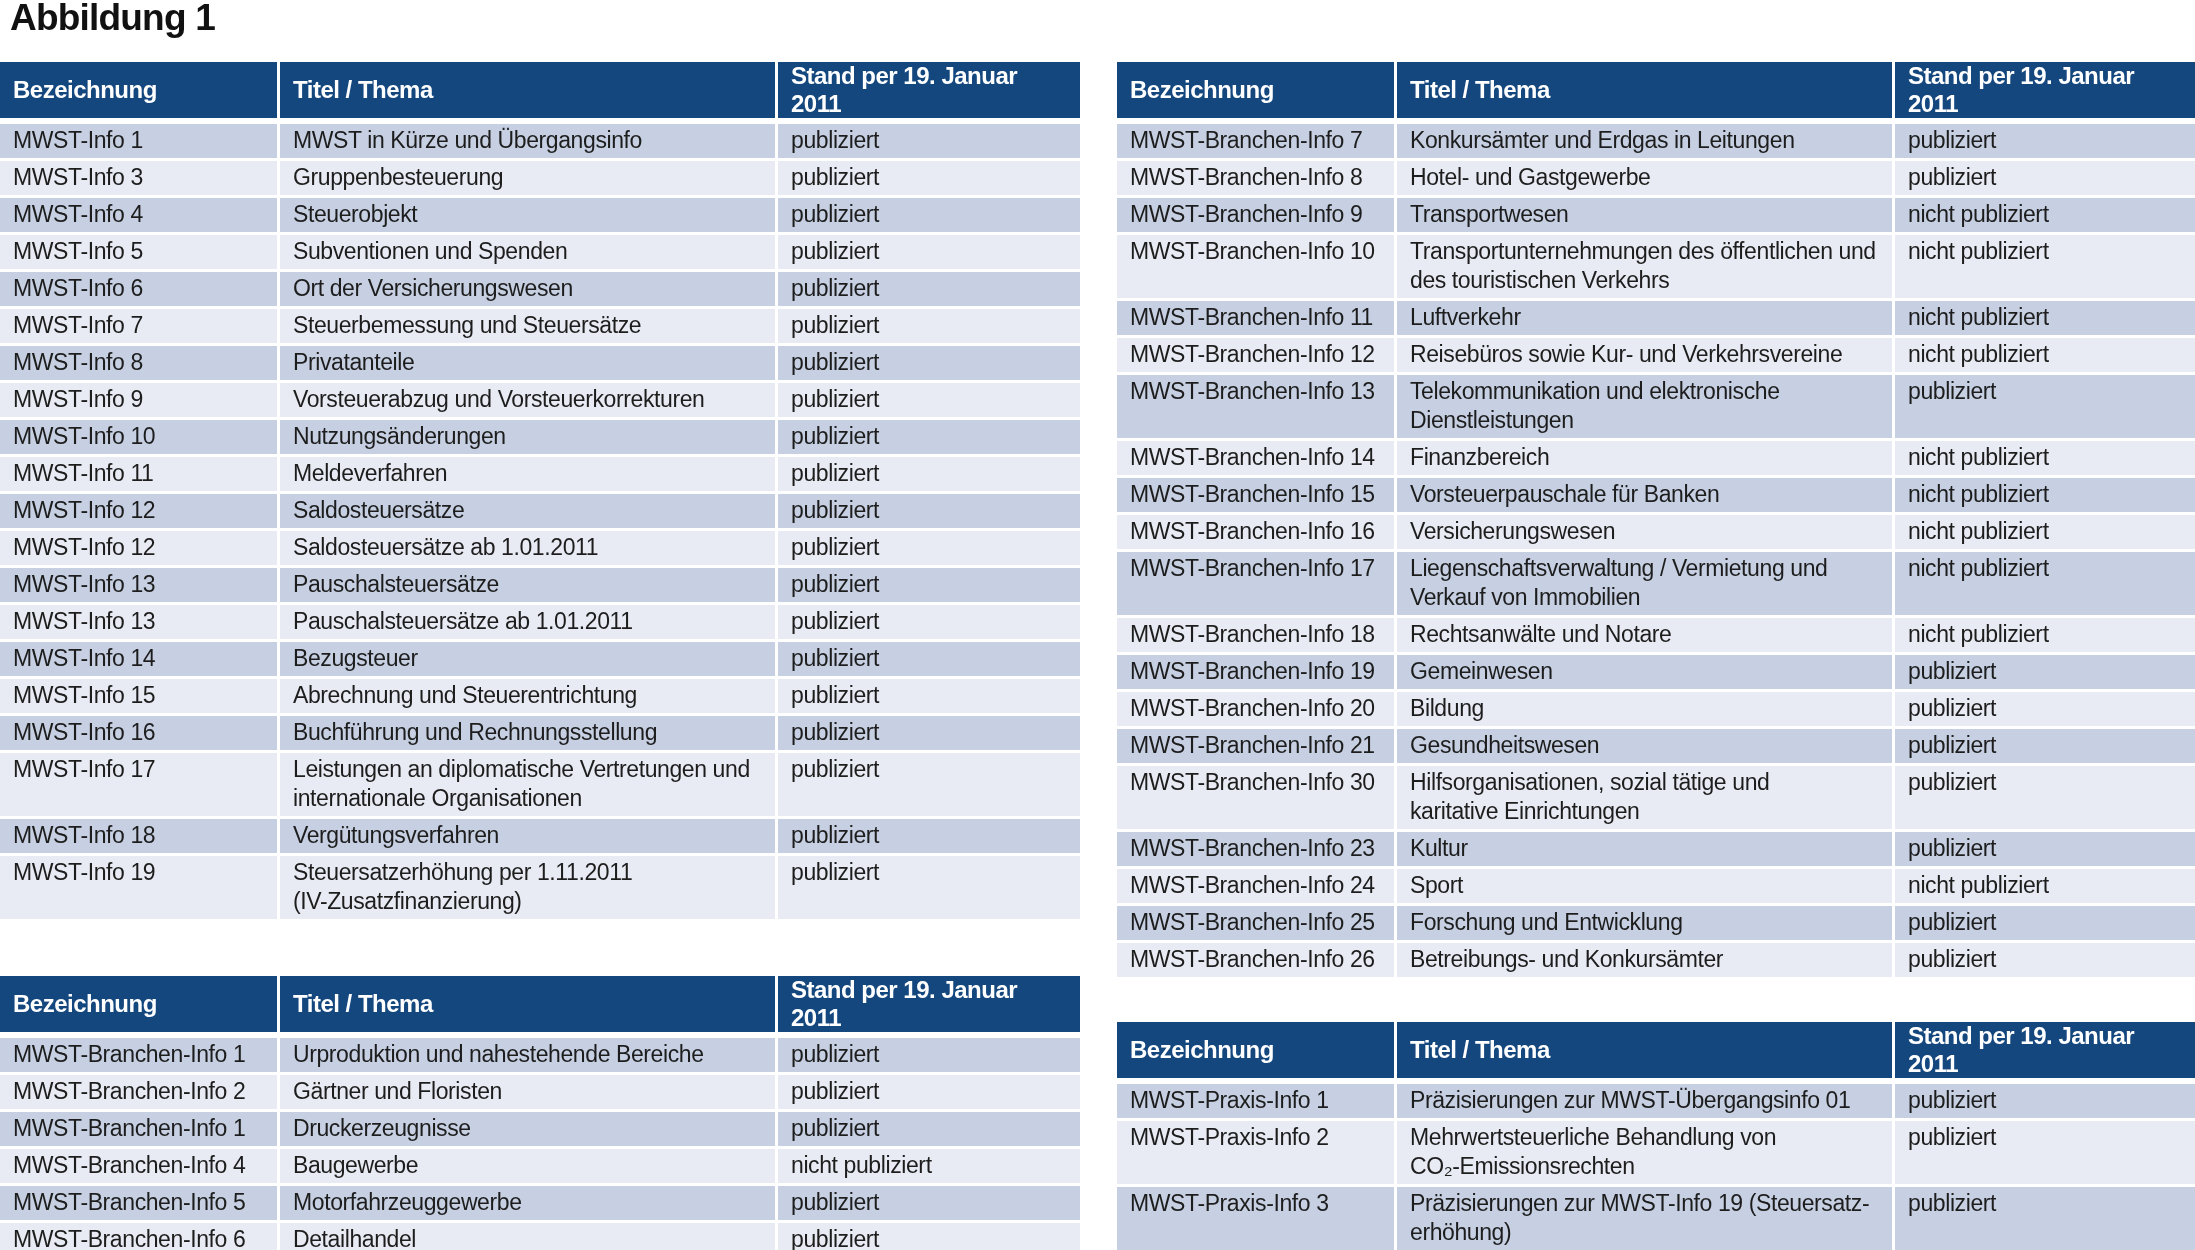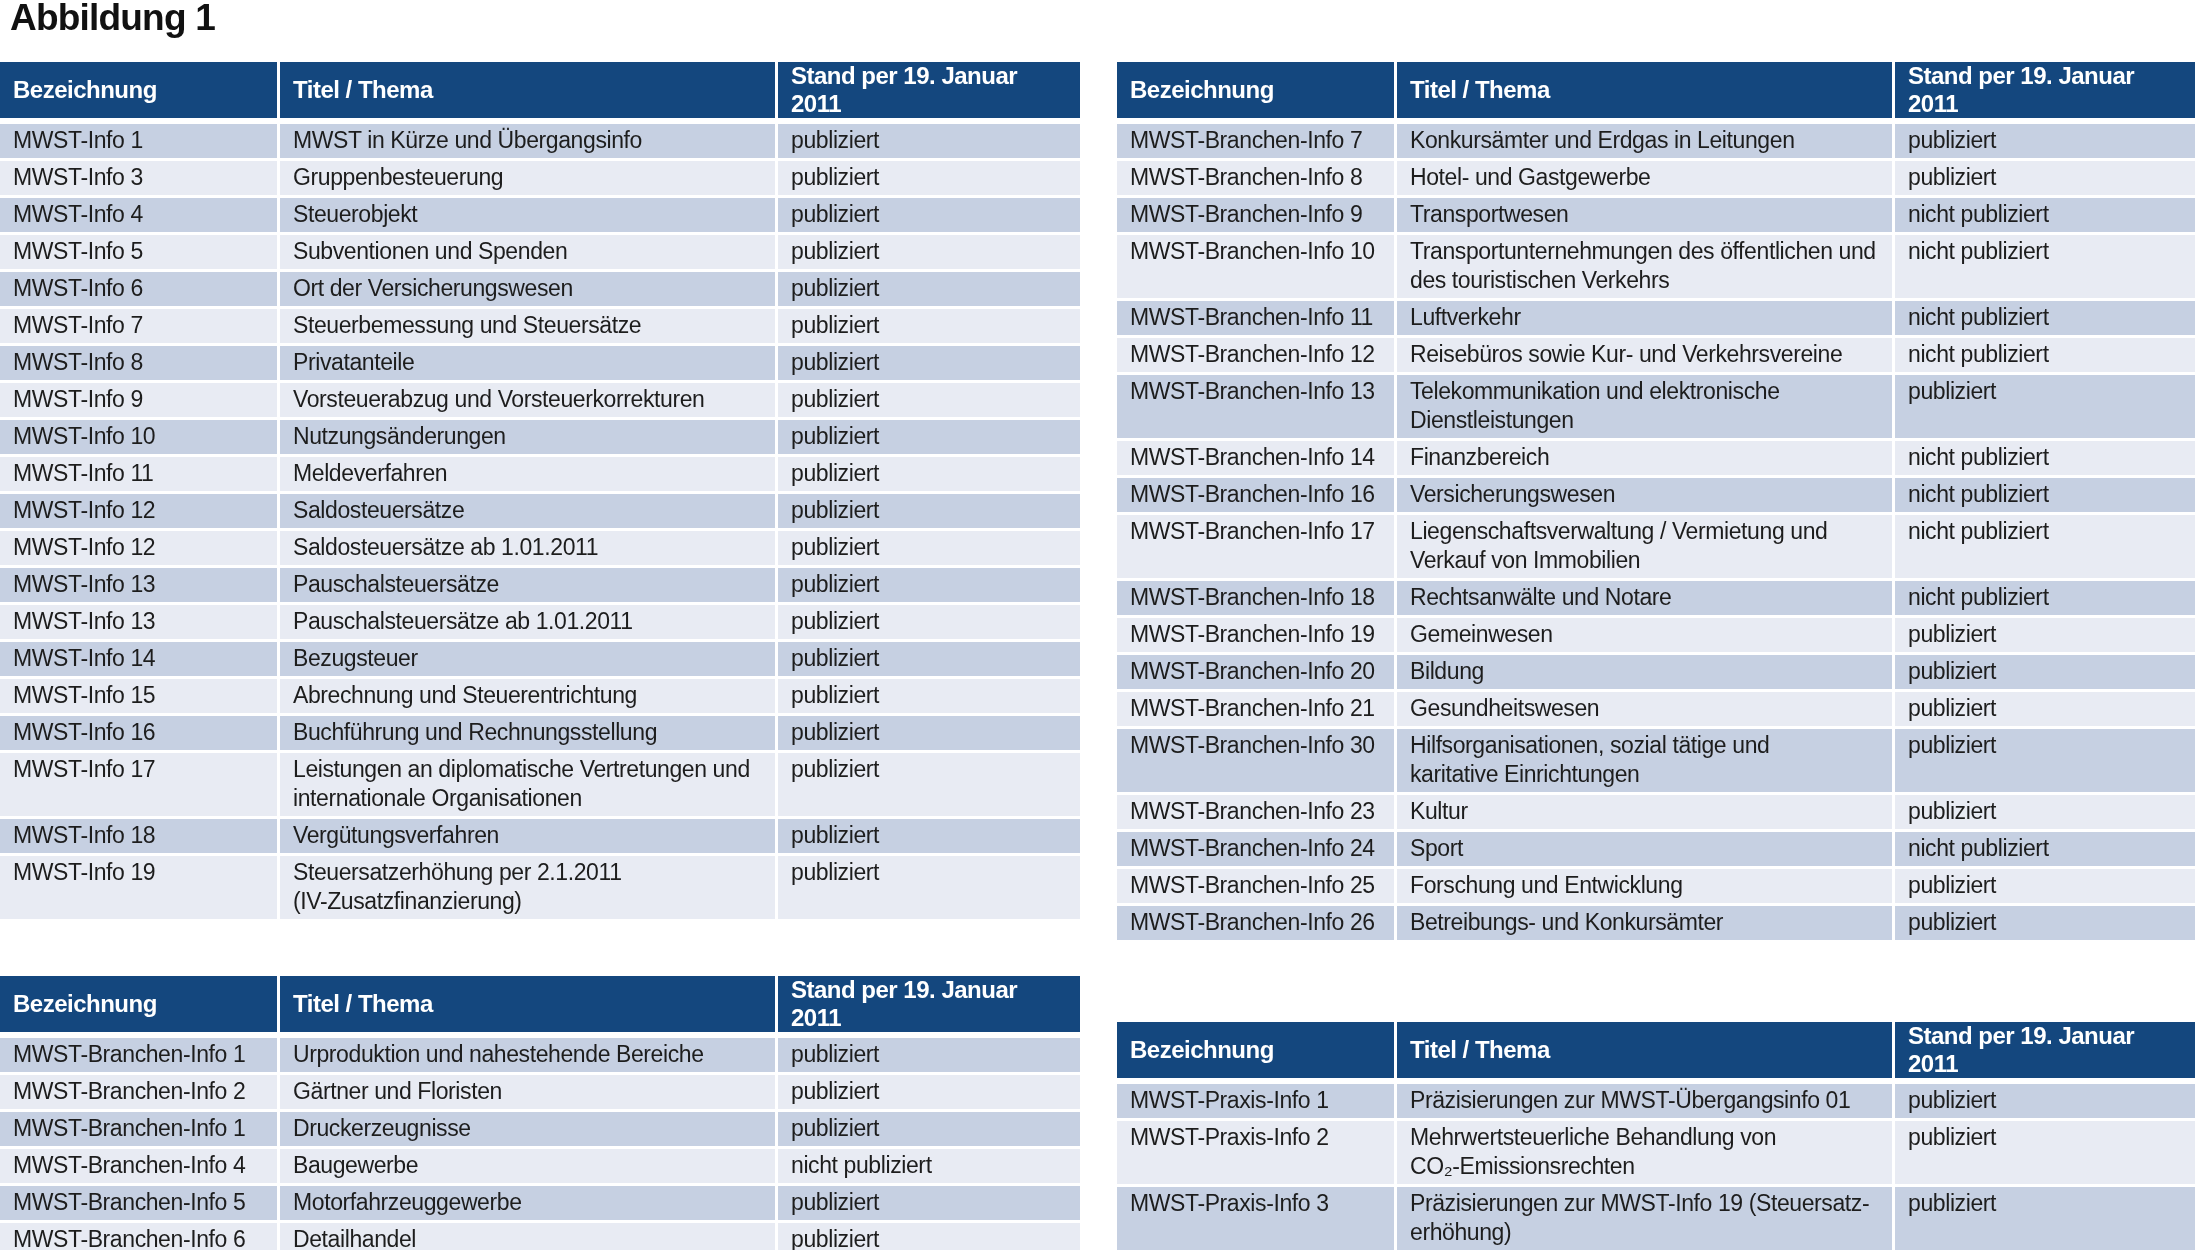--- a/index.html
+++ b/index.html
@@ -177,21 +177,21 @@
 internationale Organisationen</td>
         <td>publiziert</td>
       </tr>
       <tr>
         <td>MWST-Info 18</td>
         <td>Vergütungsverfahren</td>
         <td>publiziert</td>
       </tr>
       <tr>
         <td>MWST-Info 19</td>
-        <td>Steuersatzerhöhung per 2.1.2011
+        <td>Steuersatzerhöhung per 1.11.2011
 (IV-Zusatzfinanzierung)</td>
         <td>publiziert</td>
       </tr>
     </tbody>
 </table>
 
 <table class="tbl" id="table-1">
   <colgroup>
       <col class="c-bez">
       <col class="c-titel">
@@ -288,20 +288,25 @@
         <td>Telekommunikation und elektronische
 Dienstleistungen</td>
         <td>publiziert</td>
       </tr>
       <tr>
         <td>MWST-Branchen-Info 14</td>
         <td>Finanzbereich</td>
         <td>nicht publiziert</td>
       </tr>
       <tr>
+        <td>MWST-Branchen-Info 15</td>
+        <td>Vorsteuerpauschale für Banken</td>
+        <td>nicht publiziert</td>
+      </tr>
+      <tr>
         <td>MWST-Branchen-Info 16</td>
         <td>Versicherungswesen</td>
         <td>nicht publiziert</td>
       </tr>
       <tr>
         <td>MWST-Branchen-Info 17</td>
         <td>Liegenschaftsverwaltung / Vermietung und
 Verkauf von Immobilien</td>
         <td>nicht publiziert</td>
       </tr>

